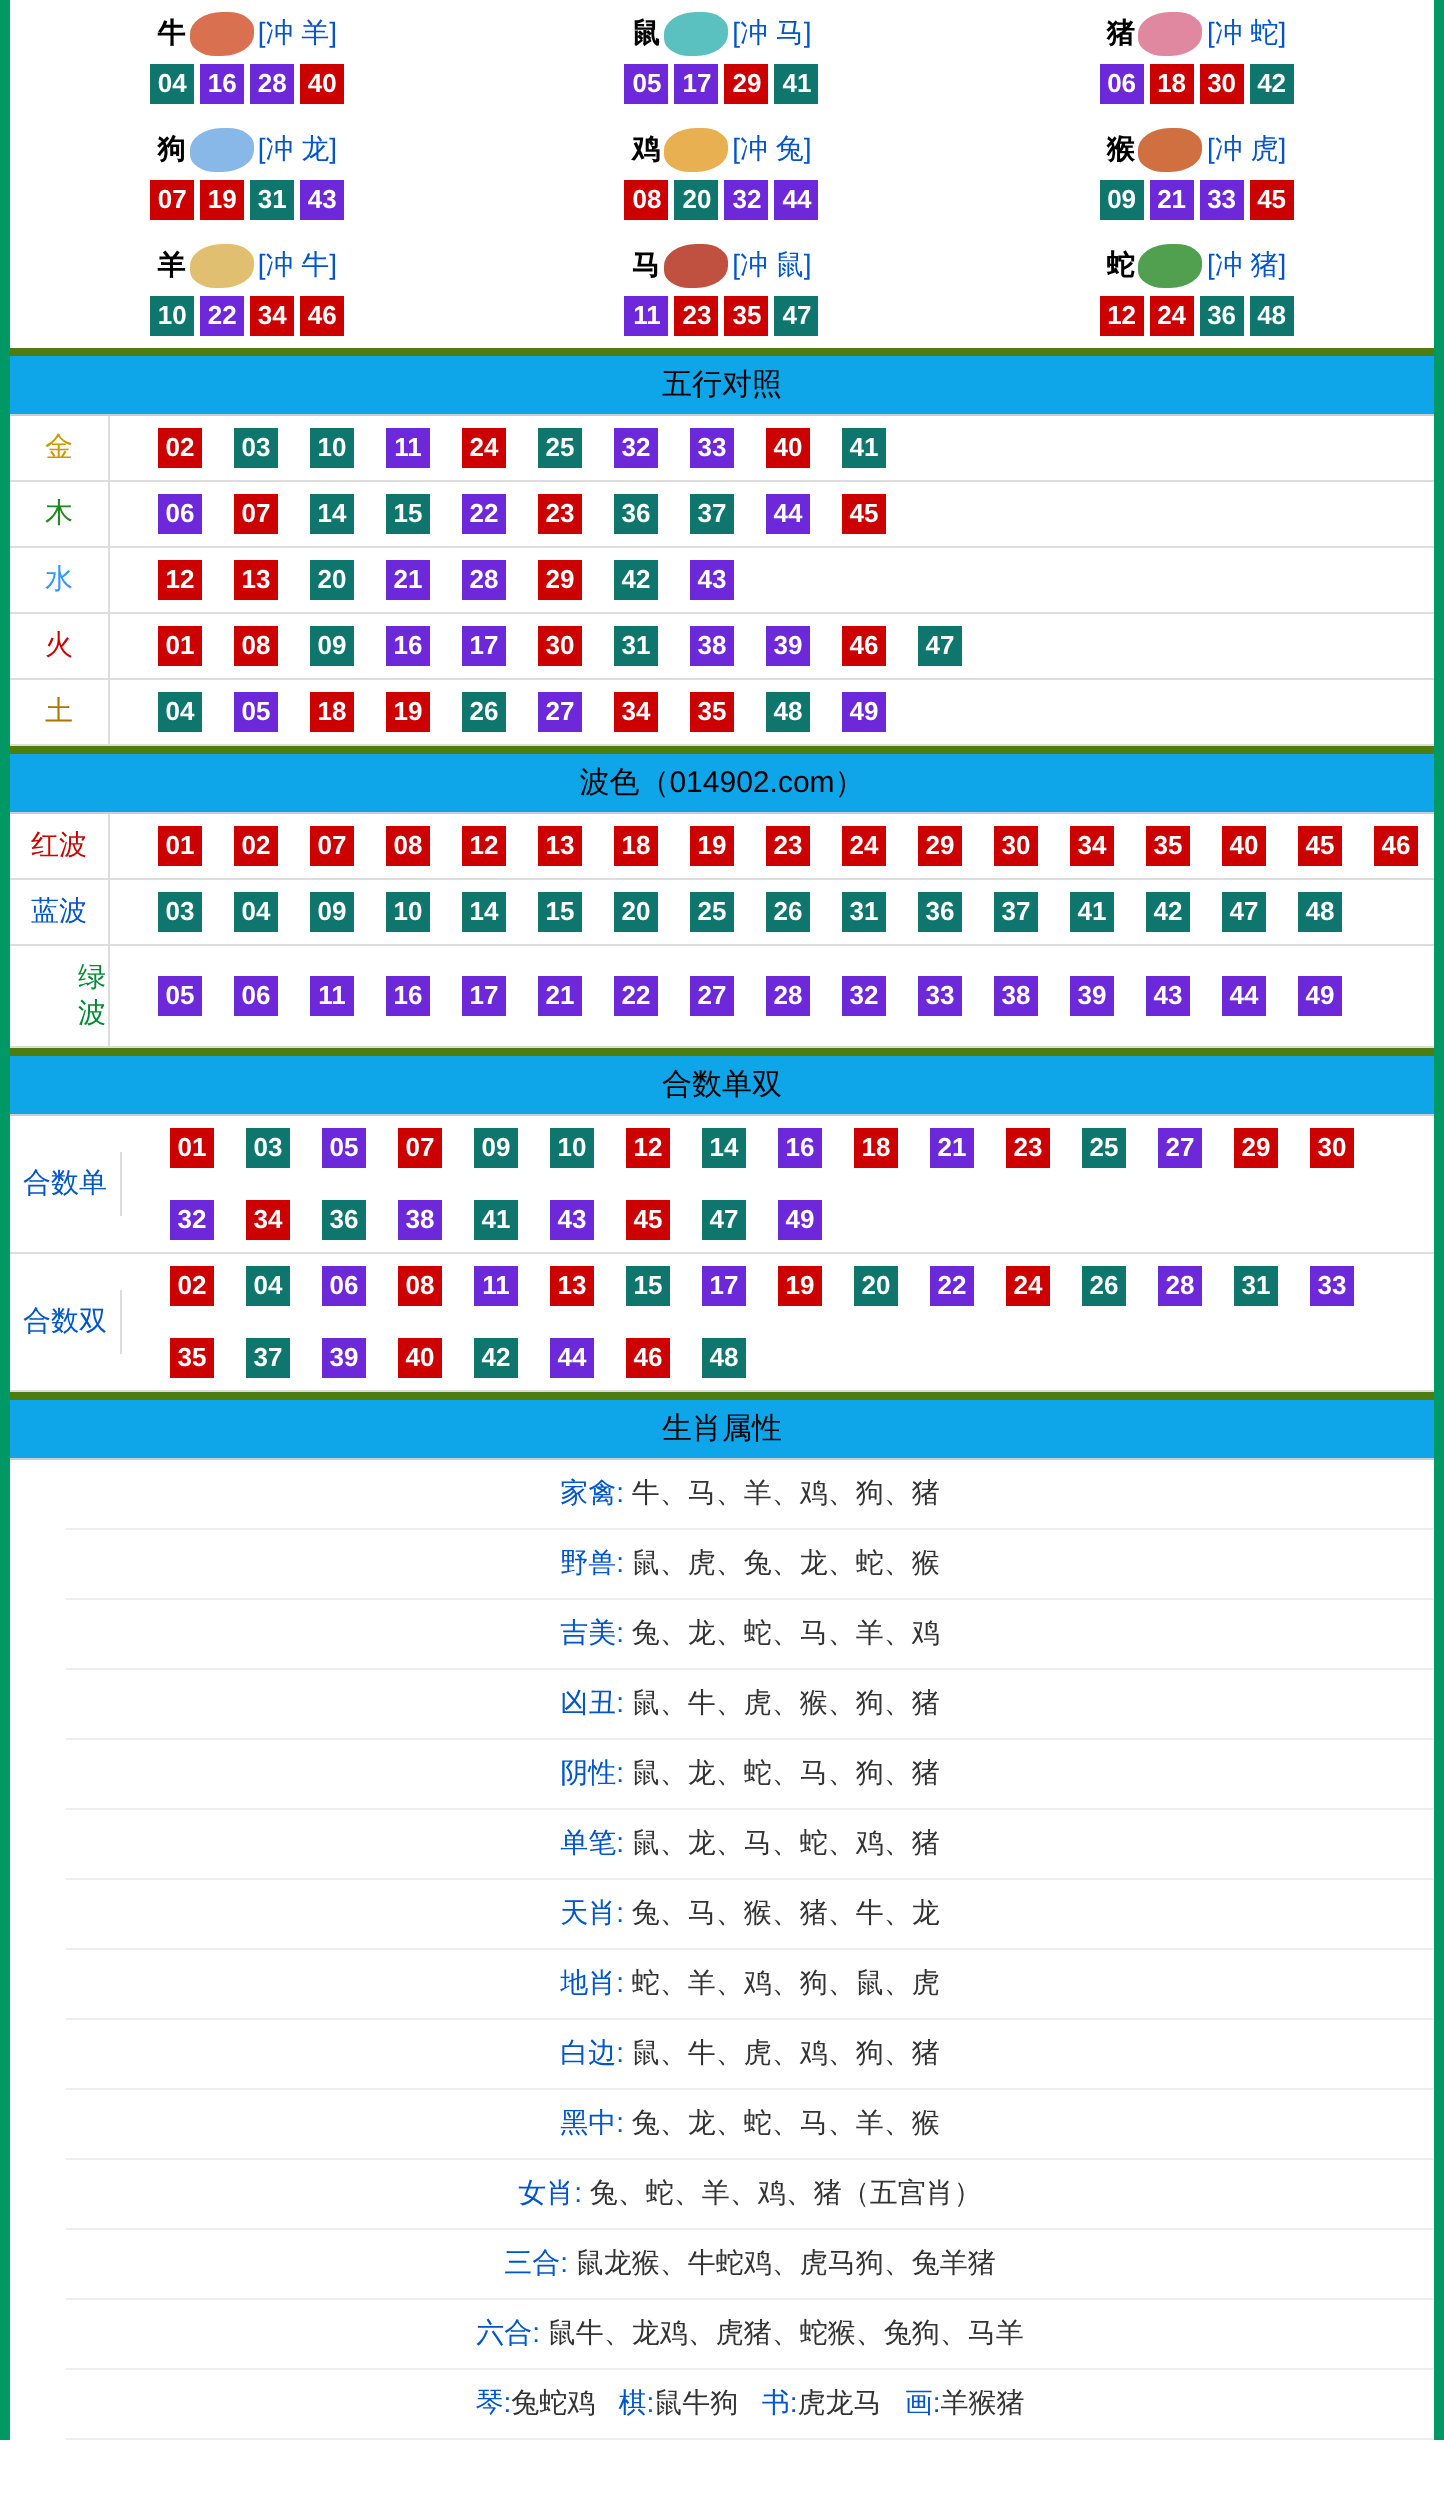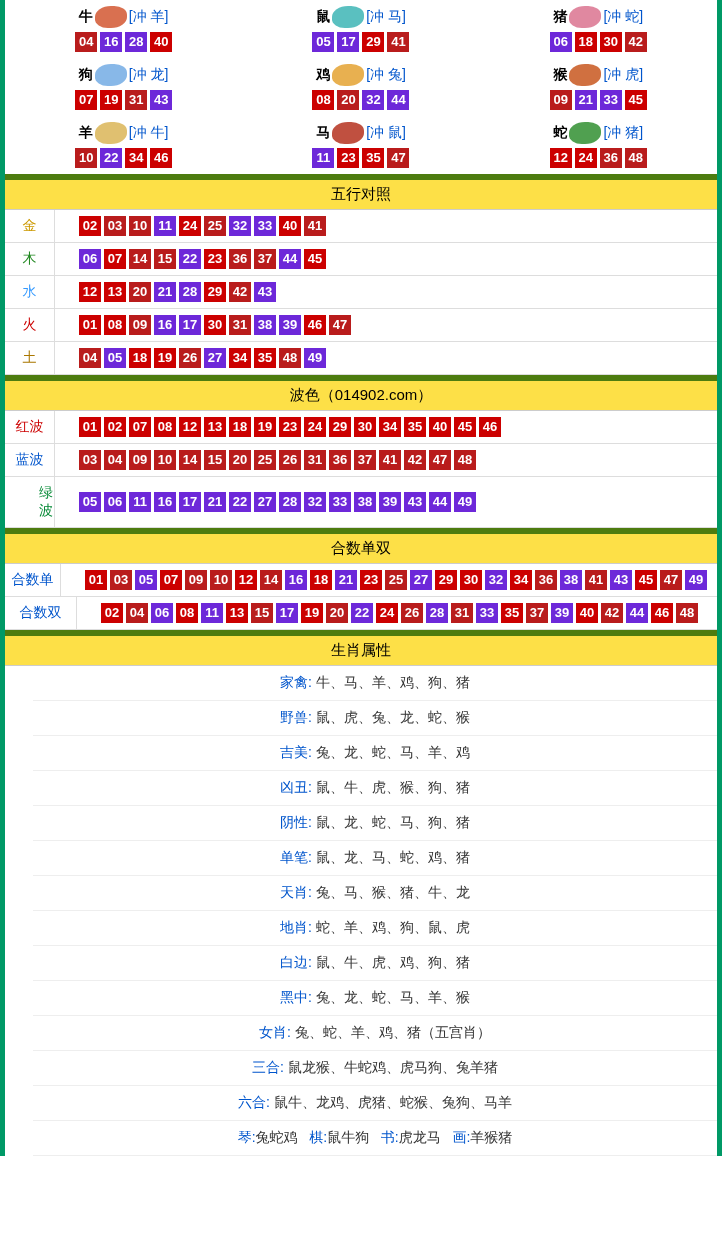--- a/index.html
+++ b/index.html
@@ -7,27 +7,27 @@
   .container { width: 722px; border-left: 5px solid #009966; border-right: 5px solid #009966; background: #fff; }
   
   .zodiac-grid { display: grid; grid-template-columns: 1fr 1fr 1fr; }
   .zodiac-cell { padding: 6px; text-align: center; }
   .zodiac-head { display: flex; align-items: center; justify-content: center; gap: 2px; margin-bottom: 4px; }
   .zodiac-name { font-weight: bold; }
   .zodiac-icon { width: 32px; height: 22px; display: inline-block; }
   .zodiac-conf { color: #0055cc; text-align: right; }
   
   .ball-row { display: flex; gap: 3px; justify-content: center; flex-wrap: wrap; }
-  .ball-row-left { display: flex; gap: 3px; flex-wrap: wrap; padding-left: 16px; }
+  .ball-row-left { display: flex; gap: 16px; flex-wrap: wrap; padding-left: 16px; }
   .ball { display: inline-block; width: 22px; height: 20px; line-height: 20px; text-align: center; color: #fff; font-size: 13px; font-weight: bold; }
   .red { background: #cc0000; }
-  .blue { background: #b91c1c; }
+  .blue { background: #0f766e; }
   .green { background: #6d28d9; text-align: center; }
   
-  .section-header { background: #fde047; border-top: 6px solid #4d7c0f; border-bottom: 1px solid #ccc; text-align: center; padding: 5px; font-size: 15px; }
+  .section-header { background: #0ea5e9; border-top: 4px solid #4d7c0f; border-bottom: 1px solid #ccc; text-align: center; padding: 5px; font-size: 15px; }
   
   .tbl-row { display: flex; border-bottom: 1px solid #ddd; align-items: center; }
   .tbl-label { width: 50px; padding: 7px 5px; text-align: center; border-right: 1px solid #ddd; font-size: 14px; }
   .tbl-content { flex: 1; padding: 6px 8px; }
   
   .lbl-gold { color: #cc9900; }
   .lbl-wood { color: #228822; }
   .lbl-water { color: #3399ff; }
   .lbl-fire { color: #cc0000; }
   .lbl-earth { color: #aa7700; }
@@ -354,21 +354,21 @@
             <span class="ball green">38</span>
             <span class="ball blue">41</span>
             <span class="ball green">43</span>
             <span class="ball red">45</span>
             <span class="ball blue">47</span>
             <span class="ball green">49</span>
           </div>
         </div>
       </div>
       <div class="tbl-row">
-        <div class="tbl-label lbl-blue" style="width:72px">合数双</div>
+        <div class="tbl-label lbl-blue" style="width:56px">合数双</div>
         <div class="tbl-content">
           <div class="ball-row-left">
             <span class="ball red">02</span>
             <span class="ball blue">04</span>
             <span class="ball green">06</span>
             <span class="ball red">08</span>
             <span class="ball green">11</span>
             <span class="ball red">13</span>
             <span class="ball blue">15</span>
             <span class="ball green">17</span>

